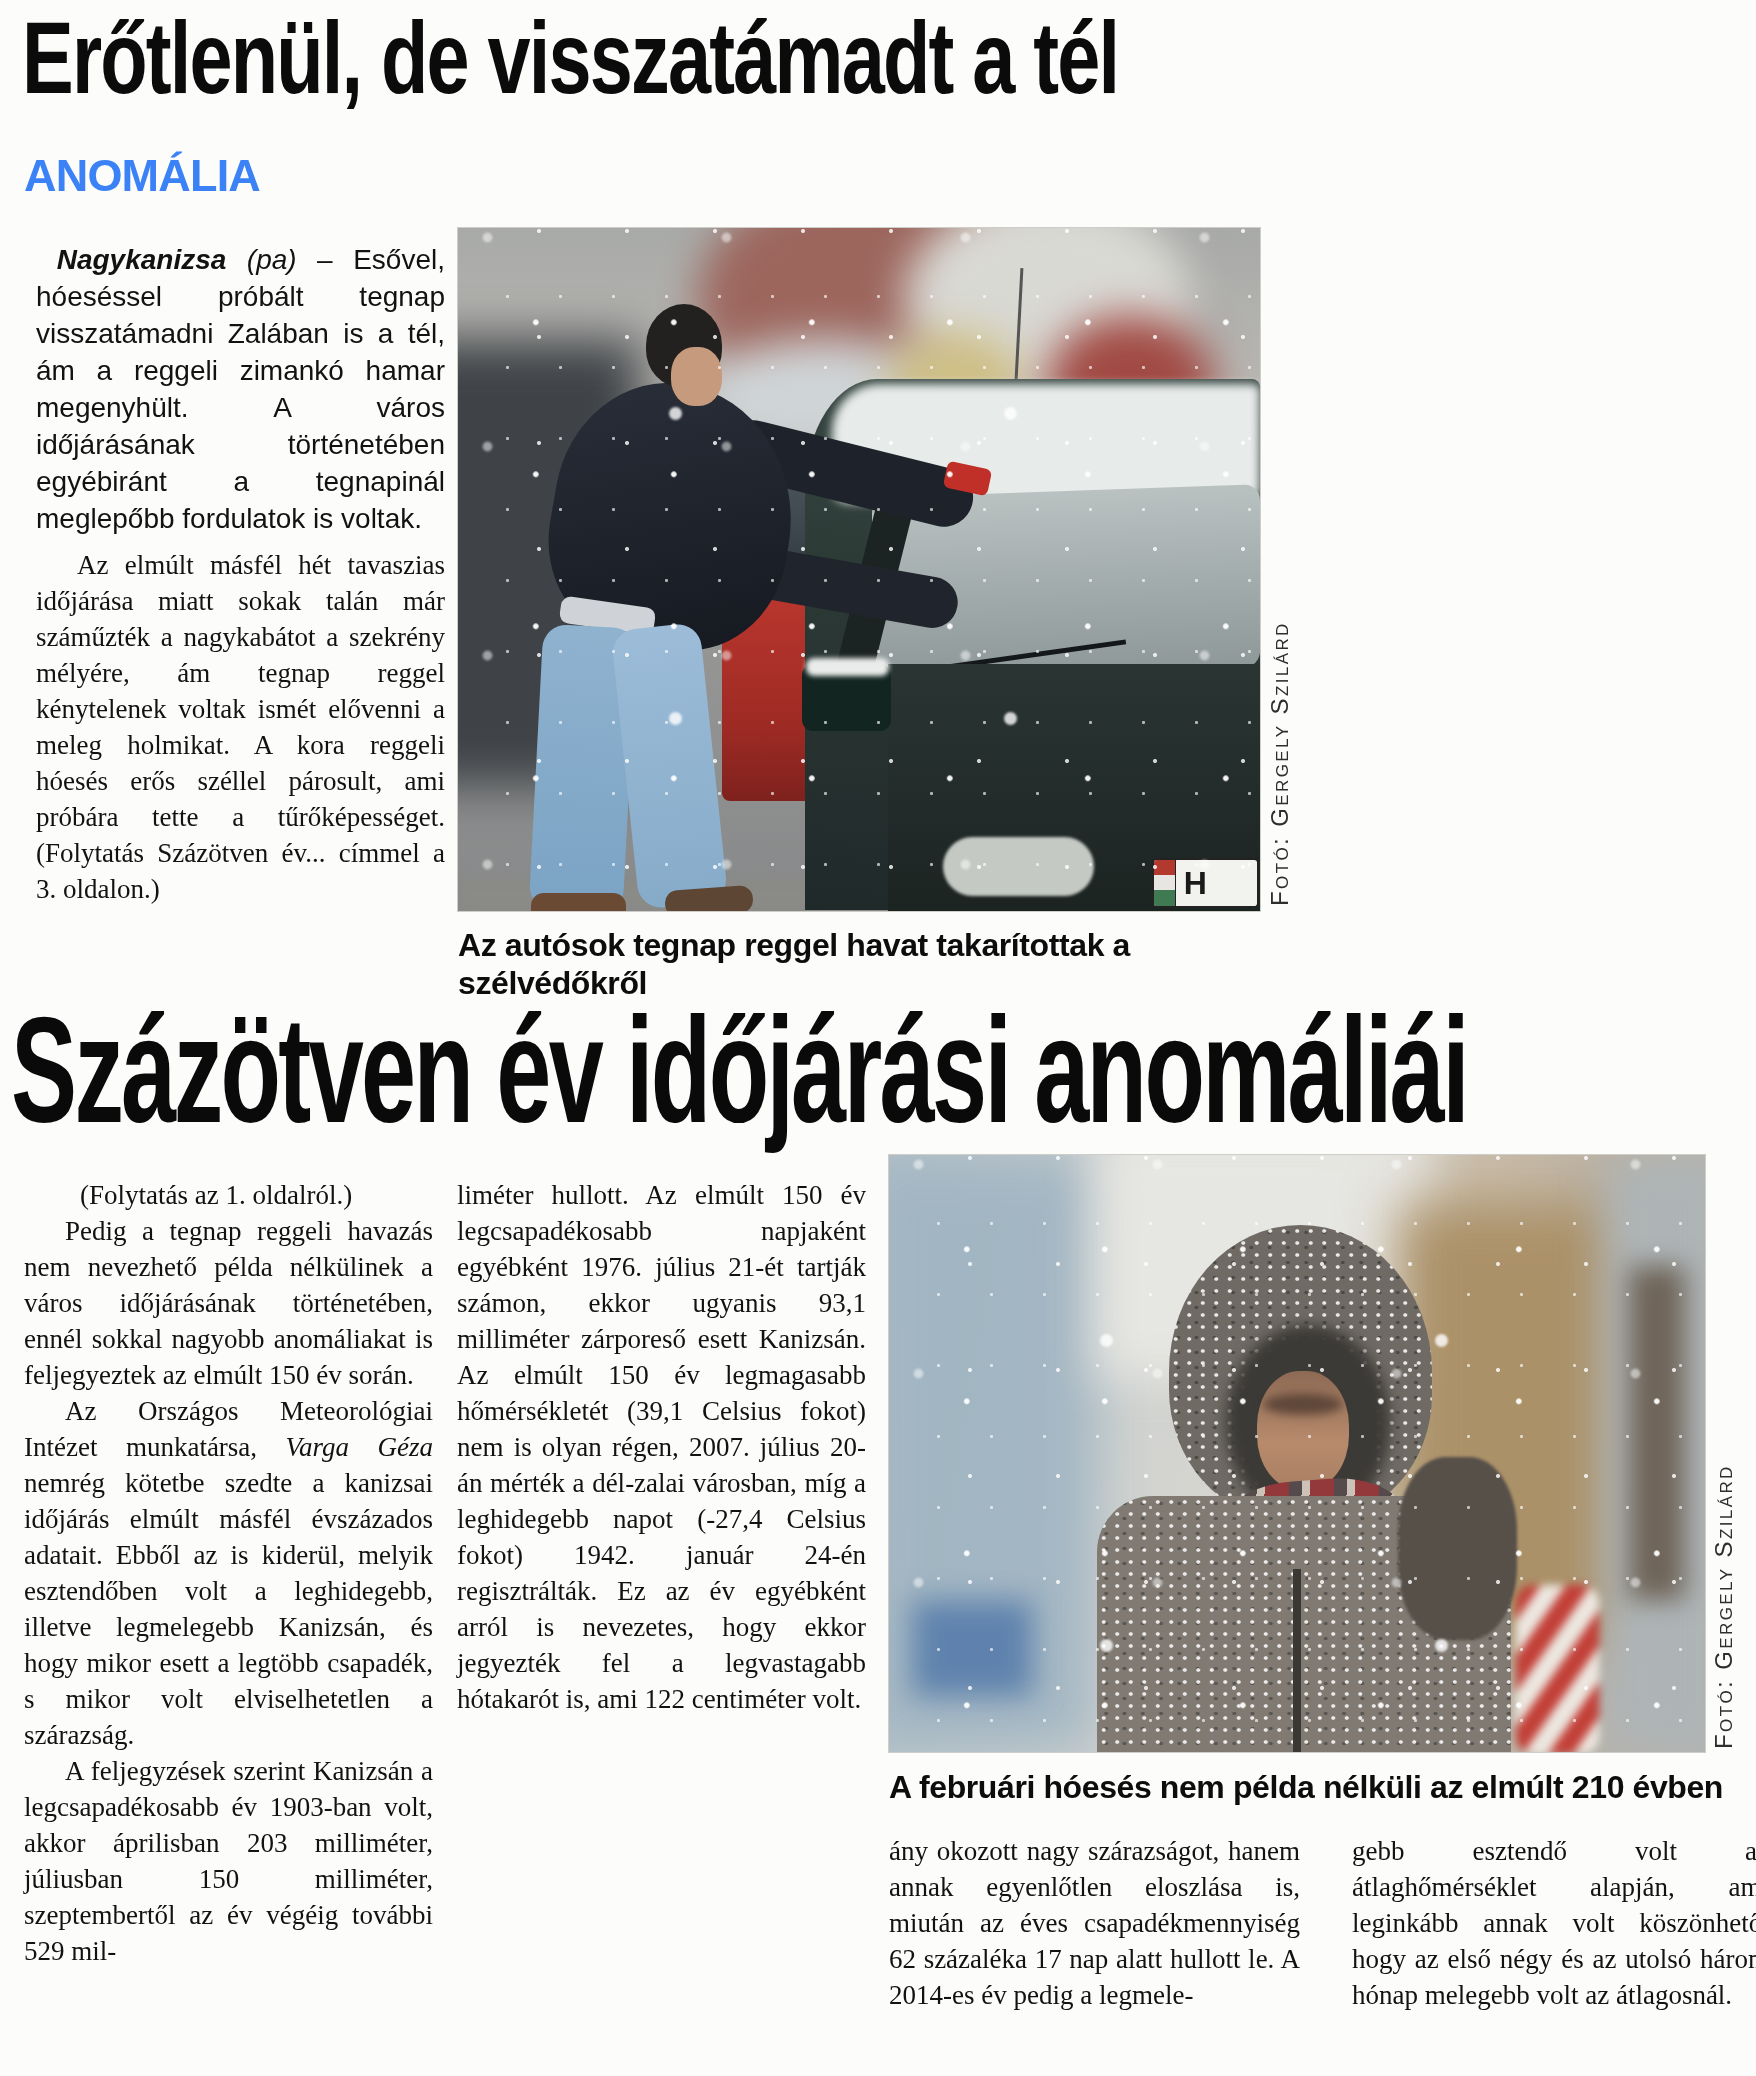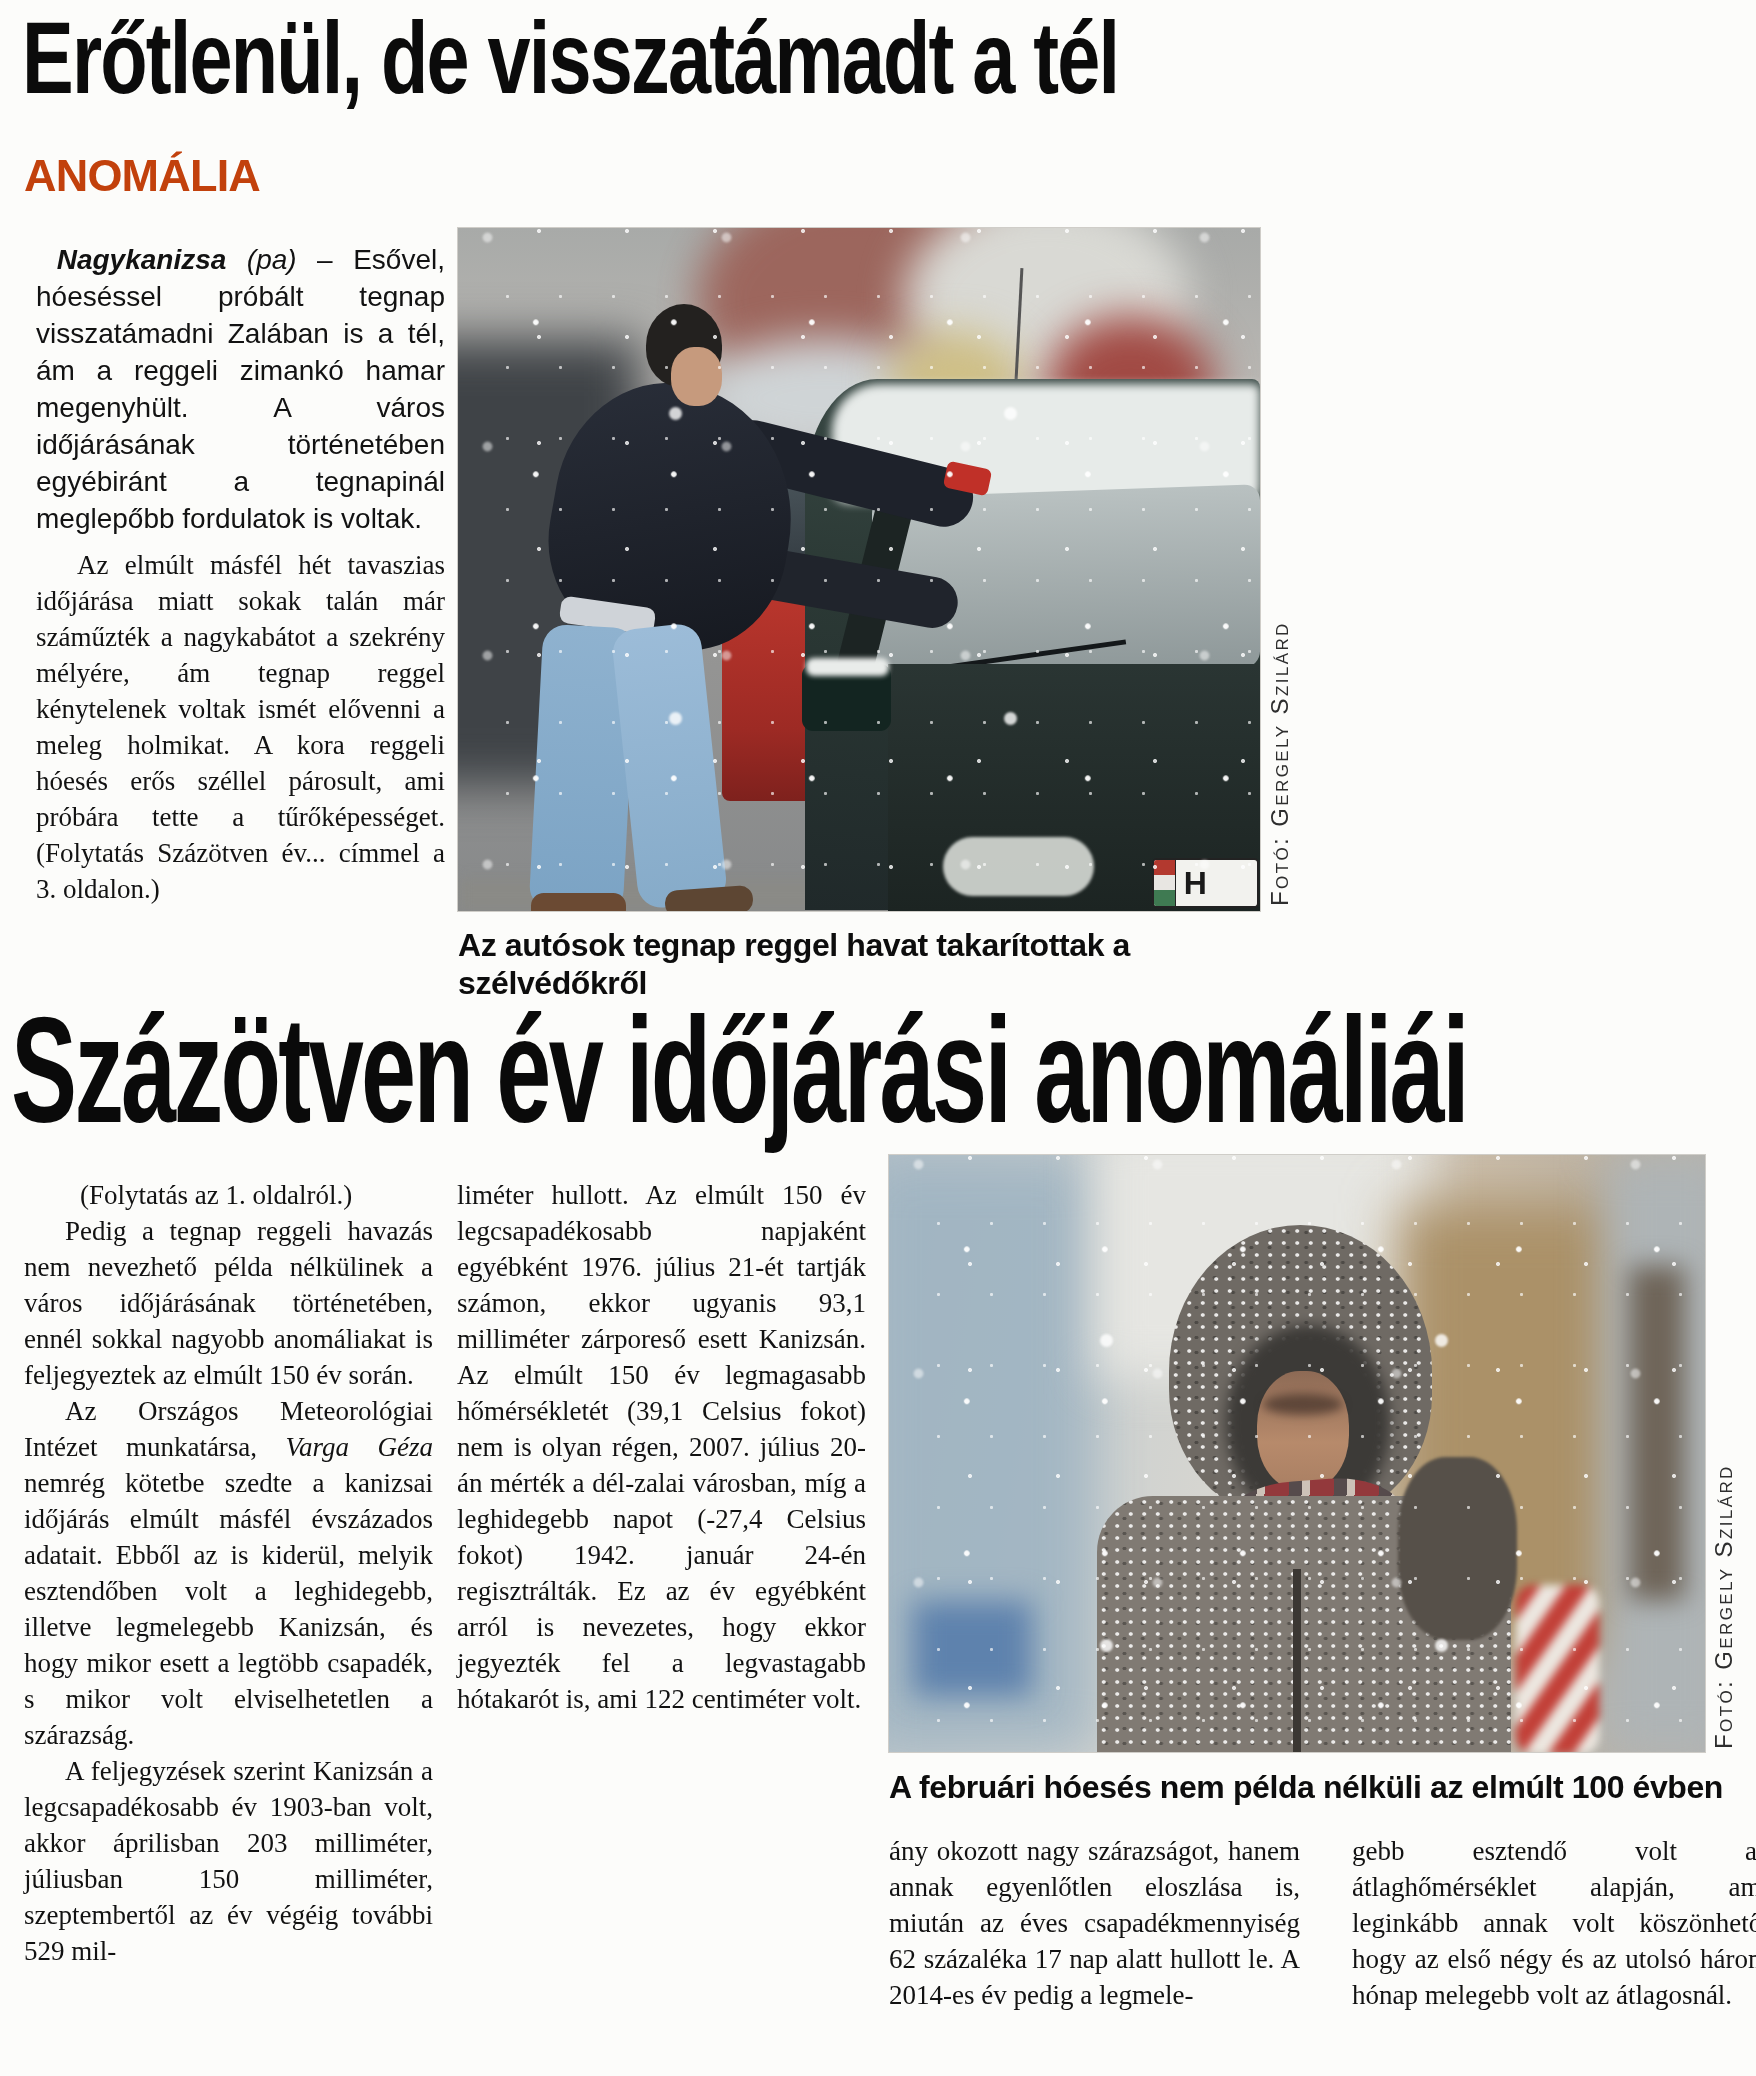--- a/index.html
+++ b/index.html
@@ -140,21 +140,21 @@
   .p2-zip{left:404px;top:414px;width:8px;height:183px;background:#3b3733;}
 </style>
 </head>
 <body>
 
 <div class="page">
 
   <h1 class="h1">Erőtlenül, de visszatámadt a tél</h1>
 
   <div class="kicker">
-    <span class="kicker-label" style="color: #c2410c;">ANOMÁLIA</span>
+    <span class="kicker-label" style="color: #3b82f6;">ANOMÁLIA</span>
   </div>
 
   <div class="col a1col">
     <p class="lead"><span class="city">Nagykanizsa</span><span class="pa"> (pa)</span><span> – Esővel, hóeséssel próbált tegnap visszatámadni Zalában is a tél, ám a reggeli zimankó hamar megenyhült. A város időjárásának történetében egyébiránt a tegnapinál meglepőbb fordulatok is voltak.</span></p>
     <p class="serif indent">Az elmúlt másfél hét tavaszias időjárása miatt sokak talán már száműzték a nagykabátot a szekrény mélyére, ám tegnap reggel kénytelenek voltak ismét elővenni a meleg holmikat. A kora reggeli hóesés erős széllel párosult, ami próbára tette a tűrőképességet. (Folytatás Százötven év... címmel a 3. oldalon.)</p>
   </div>
 
   <div class="photo photo1">
     <div class="ph blob p1-redwall"></div>
     <div class="ph blob p1-white"></div>
@@ -230,21 +230,21 @@
     <div class="ph p2-brow"></div>
     <div class="ph p2-scarf"></div>
     <div class="ph p2-torso speckle"></div>
     <div class="ph p2-flap"></div>
     <div class="ph p2-zip"></div>
 
     <div class="bokeh"></div>
     <div class="snow"></div>
   </div>
   <div class="credit credit2">Fotó: Gergely Szilárd</div>
-  <div class="caption caption2">A februári hóesés nem példa nélküli az elmúlt 100 évben</div>
+  <div class="caption caption2">A februári hóesés nem példa nélküli az elmúlt 210 évben</div>
 
   <div class="col c3">
     <p class="serif">ány okozott nagy szárazságot, hanem annak egyenlőtlen eloszlása is, miután az éves csapadékmennyiség 62 százaléka 17 nap alatt hullott le. A 2014-es év pedig a legmele-</p>
   </div>
   <div class="col c4">
     <p class="serif">gebb esztendő volt az átlaghőmérséklet alapján, ami leginkább annak volt köszönhető, hogy az első négy és az utolsó három hónap melegebb volt az átlagosnál.</p>
   </div>
 
 </div>
 

